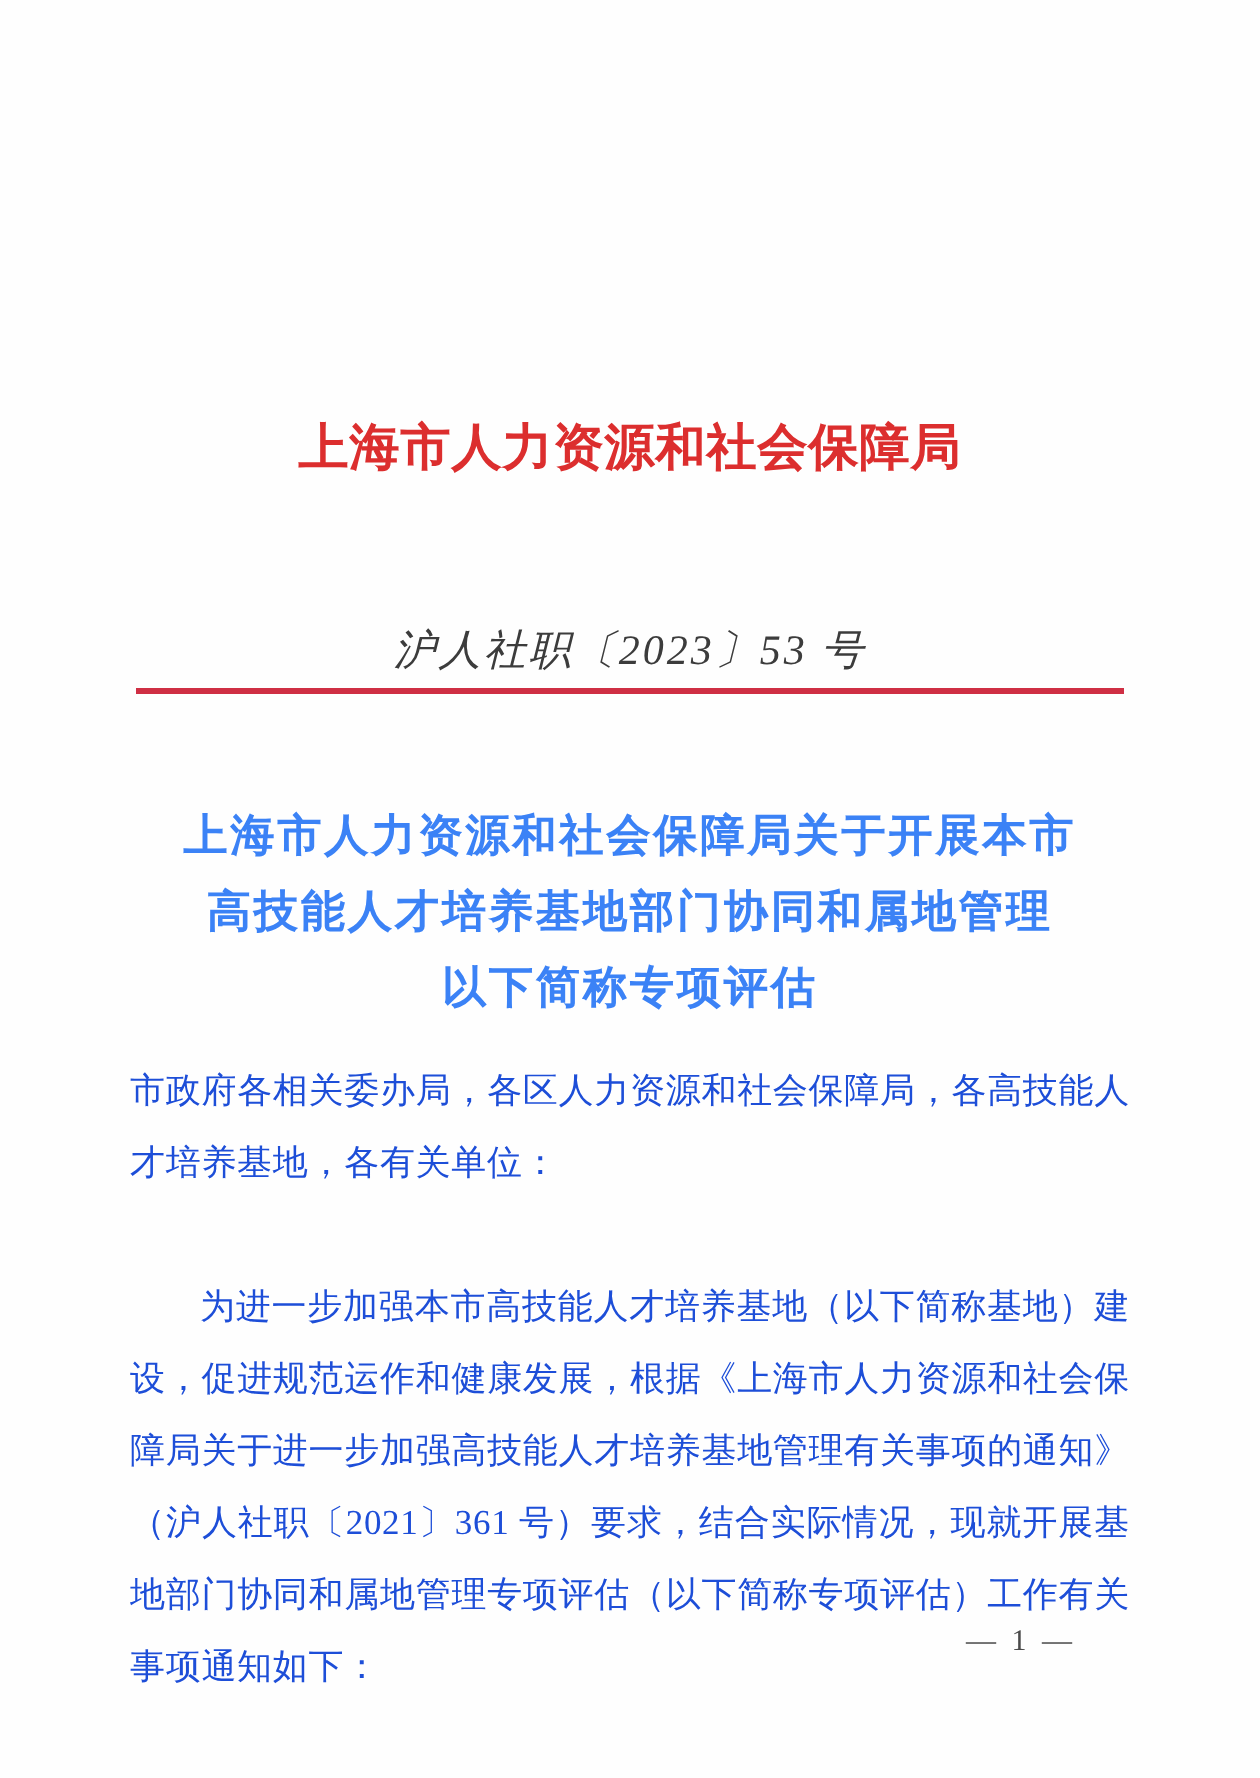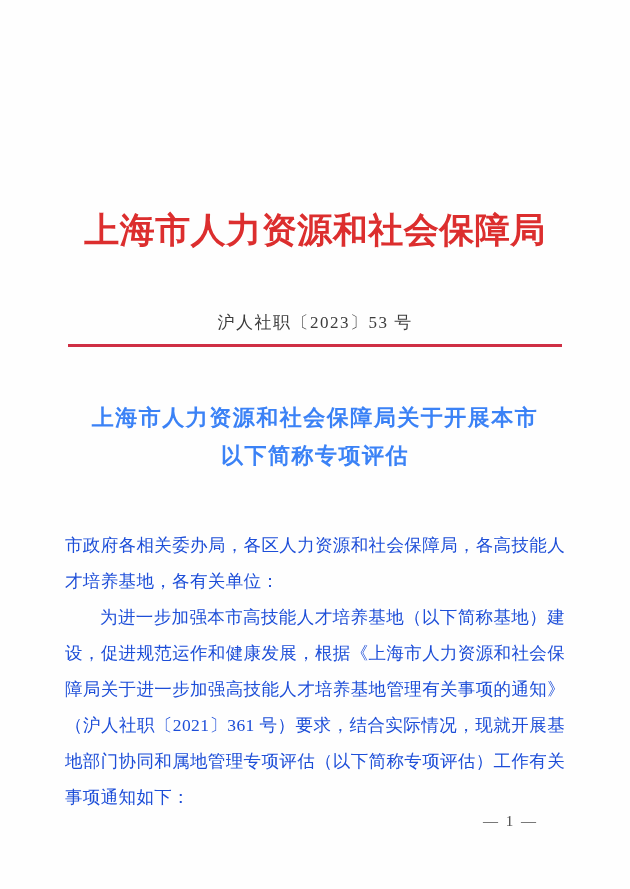--- a/index.html
+++ b/index.html
@@ -16,36 +16,37 @@
     box-shadow: 0 0 2px rgba(0,0,0,0.15);
     overflow: hidden;
     font-family: "Liberation Serif", serif;
   }
   .agency {
     position: absolute;
     top: 207px;
     left: 0;
     width: 100%;
     text-align: center;
-    font-size: 35px;
+    font-size: 25px;
     font-weight: bold;
     color: #dc2e2e;
     letter-spacing: 0.5px;
     white-space: nowrap;
   }
   .docnum {
     position: absolute;
     top: 311px;
     left: 0;
     width: 100%;
     text-align: center;
-    font-size: 17px;
+    font-size: 21px;
     color: #3c3c3c;
     letter-spacing: 1.5px;
     white-space: nowrap;
+    font-style: italic;
   }
   .redline {
     position: absolute;
     top: 344px;
     left: 68px;
     width: 494px;
     height: 3px;
     background: #cf2f44;
   }
   .title {
@@ -75,20 +76,21 @@
     letter-spacing: 0.35px;
     text-align: justify;
     text-align-last: left;
   }
   .body p {
     margin: 0;
     word-break: normal;
   }
   .body p.indent {
     text-indent: 2em;
+    margin-top: 36px;
   }
   .pagenum {
     position: absolute;
     top: 813px;
     right: 92px;
     font-size: 15px;
     color: #4a4a4a;
     letter-spacing: 2px;
     white-space: nowrap;
   }
@@ -99,20 +101,21 @@
 <div class="page">
 
   <div class="agency">上海市人力资源和社会保障局</div>
 
   <div class="docnum">沪人社职〔2023〕53 号</div>
 
   <div class="redline"></div>
 
   <h1 class="title">
     <span class="tline">上海市人力资源和社会保障局关于开展本市</span>
+    <span class="tline">高技能人才培养基地部门协同和属地管理</span>
     <span class="tline">以下简称专项评估</span>
   </h1>
 
   <div class="body">
     <p>市政府各相关委办局，各区人力资源和社会保障局，各高技能人才培养基地，各有关单位：</p>
     <p class="indent">为进一步加强本市高技能人才培养基地（以下简称基地）建设，促进规范运作和健康发展，根据《上海市人力资源和社会保障局关于进一步加强高技能人才培养基地管理有关事项的通知》（沪人社职〔2021〕361 号）要求，结合实际情况，现就开展基地部门协同和属地管理专项评估（以下简称专项评估）工作有关事项通知如下：</p>
   </div>
 
   <div class="pagenum">— 1 —</div>
 

